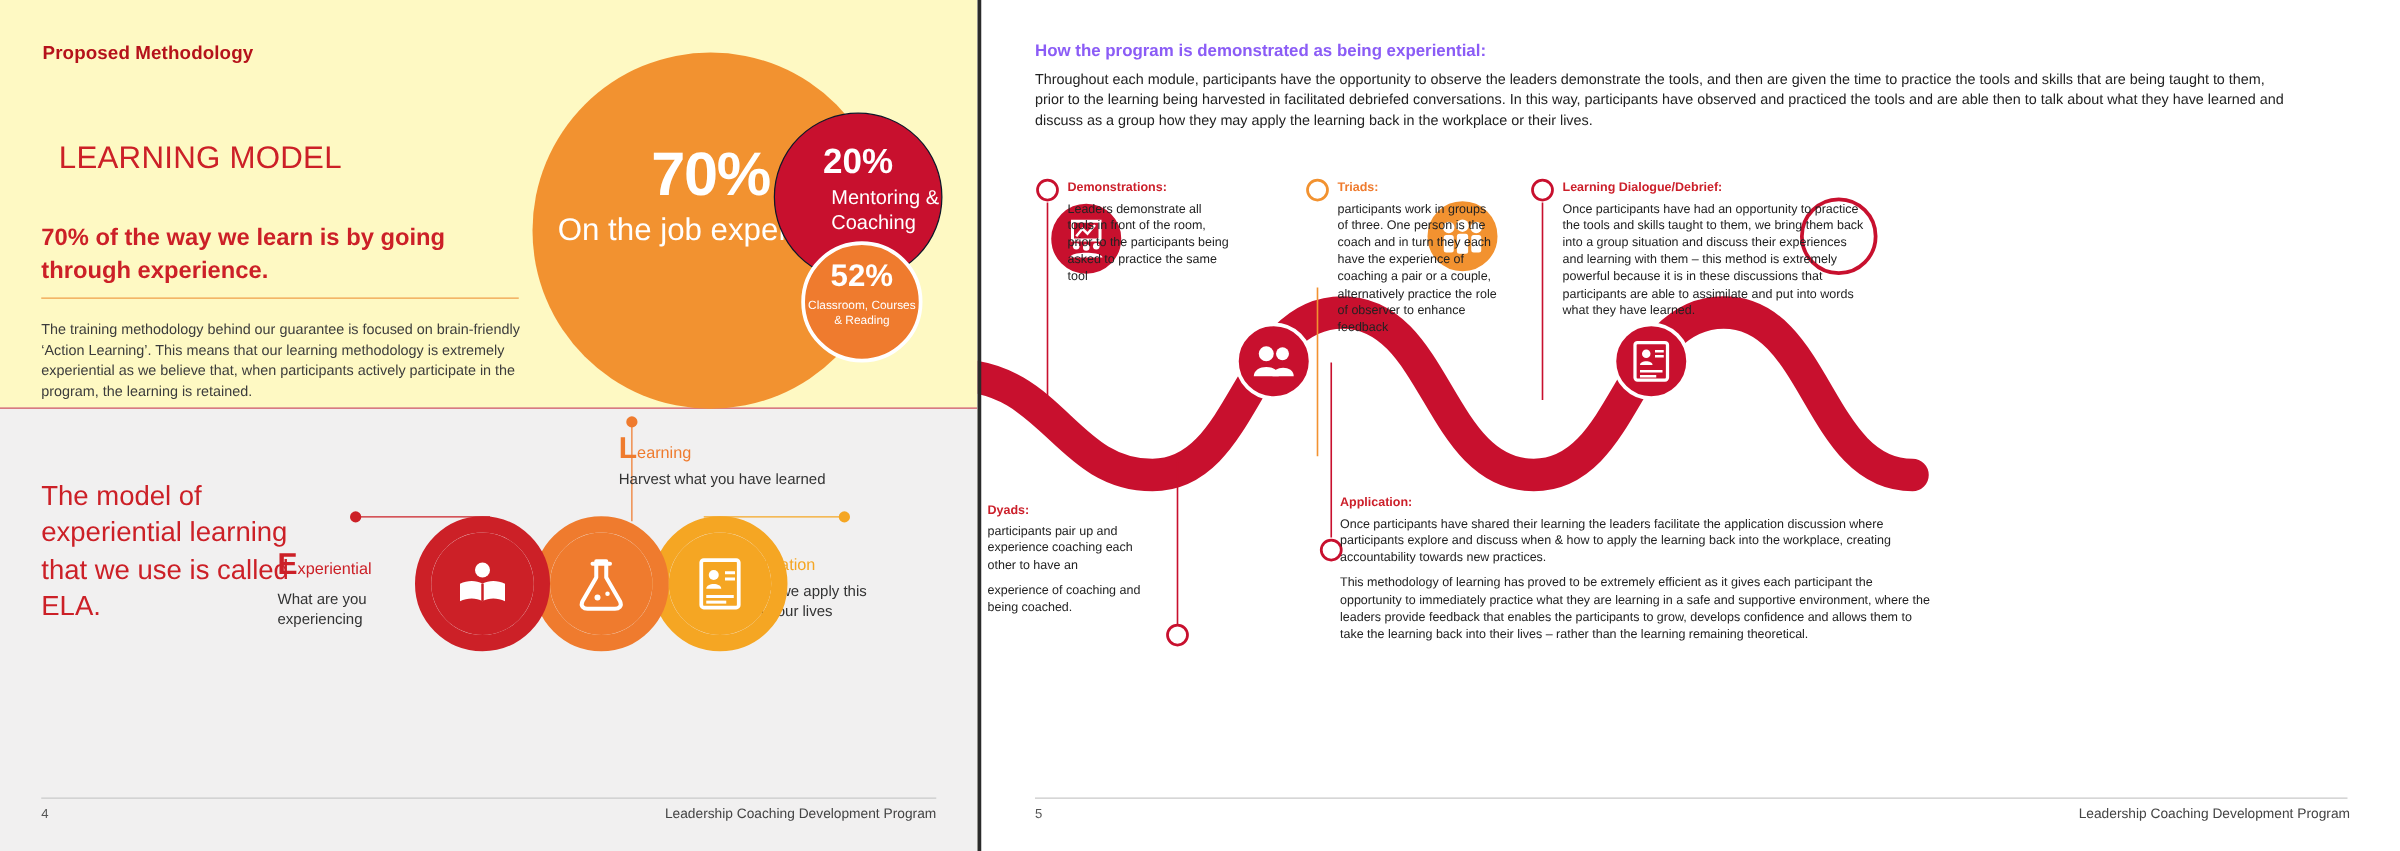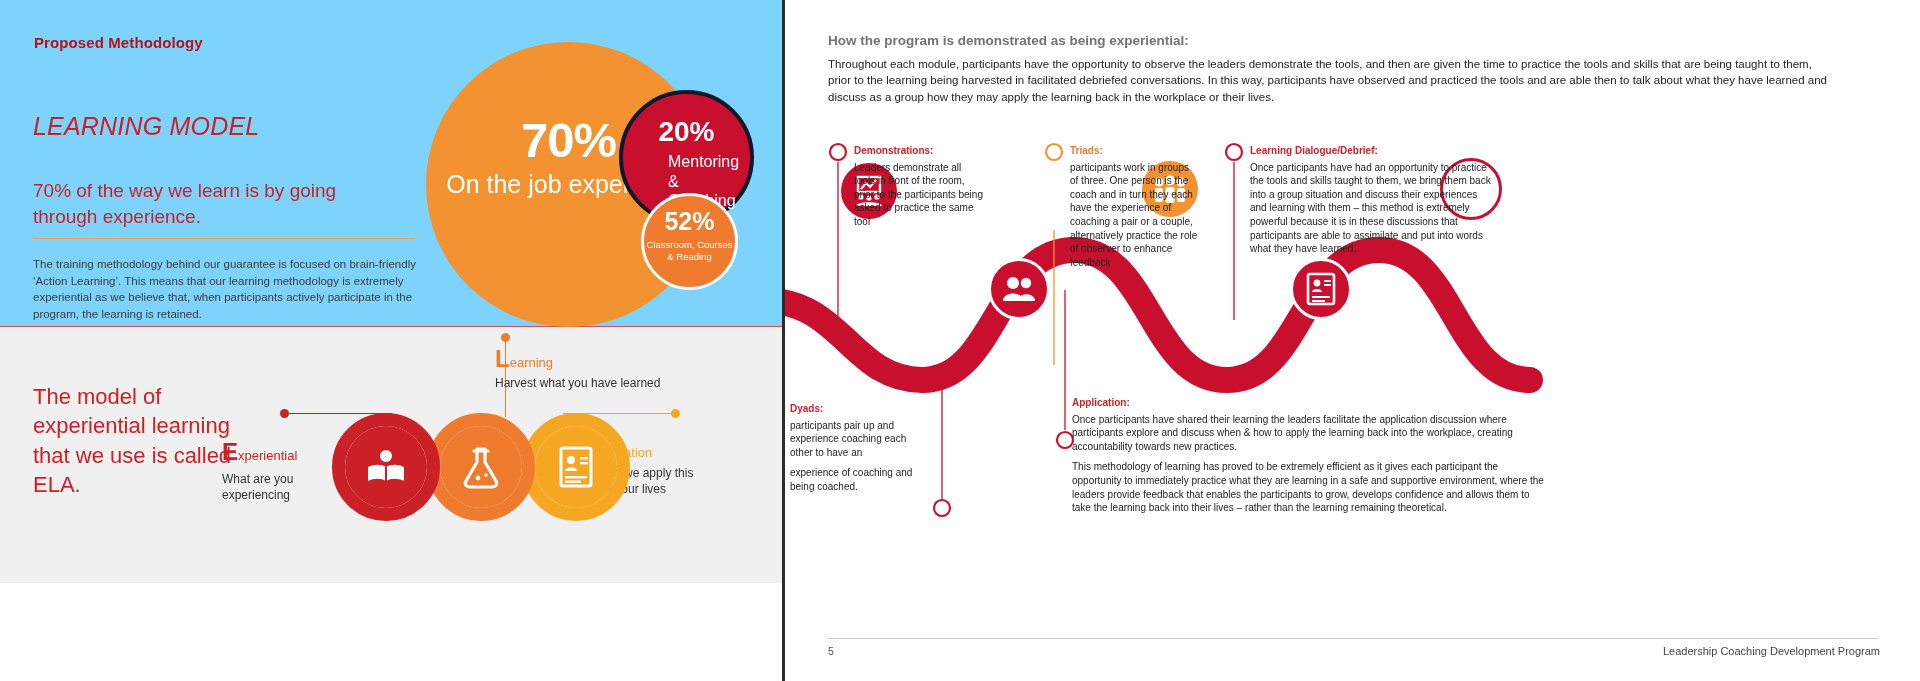--- a/index.html
+++ b/index.html
@@ -5,43 +5,43 @@
   * { box-sizing: border-box; margin: 0; padding: 0; }
   html, body {
     width: 1920px; height: 681px;
     background: #ffffff;
     font-family: "Liberation Sans", sans-serif;
     overflow: hidden;
   }
   .spread { position: relative; width: 1920px; height: 681px; display: flex; }
 
   
-  .page-left { position: relative; width: 782px; height: 583px; background: #7dd3fc; overflow: hidden; }
+  .page-left { position: relative; width: 782px; height: 681px; background: #fef9c3; overflow: hidden; }
   .page-right { position: relative; width: 1138px; height: 681px; background: #fff; overflow: hidden; }
   .gutter {
     position: absolute; left: 782px; top: 0; width: 3px; height: 681px;
     background: #2b2b2b; z-index: 30;
   }
 
   .lp-title {
     position: absolute; left: 34px; top: 34px;
     font-size: 15px; font-weight: bold; color: #b5121b; letter-spacing: .1px;
   }
   .lp-bignum {
     position: absolute; left: 32px; top: 72px;
     font-size: 46px; font-weight: bold; color: #cc1f2a; letter-spacing: -1px;
     line-height: 1;
   }
   .lp-subnum {
-    position: absolute; left: 33px; top: 112px;
-    font-size: 25px; font-weight: normal; color: #cc2027; letter-spacing: .2px; font-style: italic;
+    position: absolute; left: 47px; top: 112px;
+    font-size: 25px; font-weight: normal; color: #cc2027; letter-spacing: .2px;
   }
   .lp-lead {
     position: absolute; left: 33px; top: 178px; width: 330px;
-    font-size: 19px; line-height: 1.35; color: #cc2027; font-weight: normal;
+    font-size: 19px; line-height: 1.35; color: #cc2027; font-weight: bold;
   }
   .lp-rule {
     position: absolute; left: 33px; top: 238px; width: 382px; height: 1px;
     background: #f0a04a;
   }
   .lp-body {
     position: absolute; left: 33px; top: 256px; width: 385px;
     font-size: 11.5px; line-height: 1.45; color: #3c3c3c;
   }
 
@@ -55,21 +55,21 @@
     position: absolute; left: 0; right: 0; top: 70px; text-align: center;
     color: #fff; font-size: 49px; font-weight: bold; letter-spacing: -1px;
   }
   .circ-70 .cap {
     position: absolute; left: 0; right: 0; top: 128px; text-align: center;
     color: #fff; font-size: 25px; line-height: 1.18; font-weight: normal;
   }
   .circ-20 {
     position: absolute; left: 619px; top: 90px;
     width: 135px; height: 135px; border-radius: 50%;
-    background: #c8102e; border: 4px solid #0f172a; z-index: 4;
+    background: #c8102e; border: 1px solid #0f172a; z-index: 4;
   }
   .circ-20 .pct {
     position: absolute; left: 0; right: 0; top: 22px; text-align: center;
     color: #fff; font-size: 28px; font-weight: bold;
   }
   .circ-20 .cap {
     position: absolute; left: 0; right: 0; top: 58px; 
     color: #fff; font-size: 16px; line-height: 1.22; margin-left: 45px;
   }
   .circ-10 {
@@ -141,21 +141,21 @@
   .lp-pageno {
     position: absolute; left: 33px; top: 645px; font-size: 10.5px; color: #555;
   }
   .lp-footer {
     position: absolute; right: 33px; top: 645px; font-size: 11px; color: #444;
   }
 
   
   .rp-head {
     position: absolute; left: 46px; top: 33px; width: 950px;
-    font-size: 13.5px; font-weight: bold; color: #737373;
+    font-size: 13.5px; font-weight: bold; color: #8b5cf6;
   }
   .rp-intro {
     position: absolute; left: 46px; top: 56px; width: 1010px;
     font-size: 11.5px; line-height: 1.42; color: #222;
   }
 
   .road { position: absolute; left: 0; top: 130px; width: 1138px; height: 420px; }
 
   .note { position: absolute; font-size: 10px; line-height: 1.36; color: #222; }
   .note .hd { font-weight: bold; display: block; margin-bottom: 3px; }

